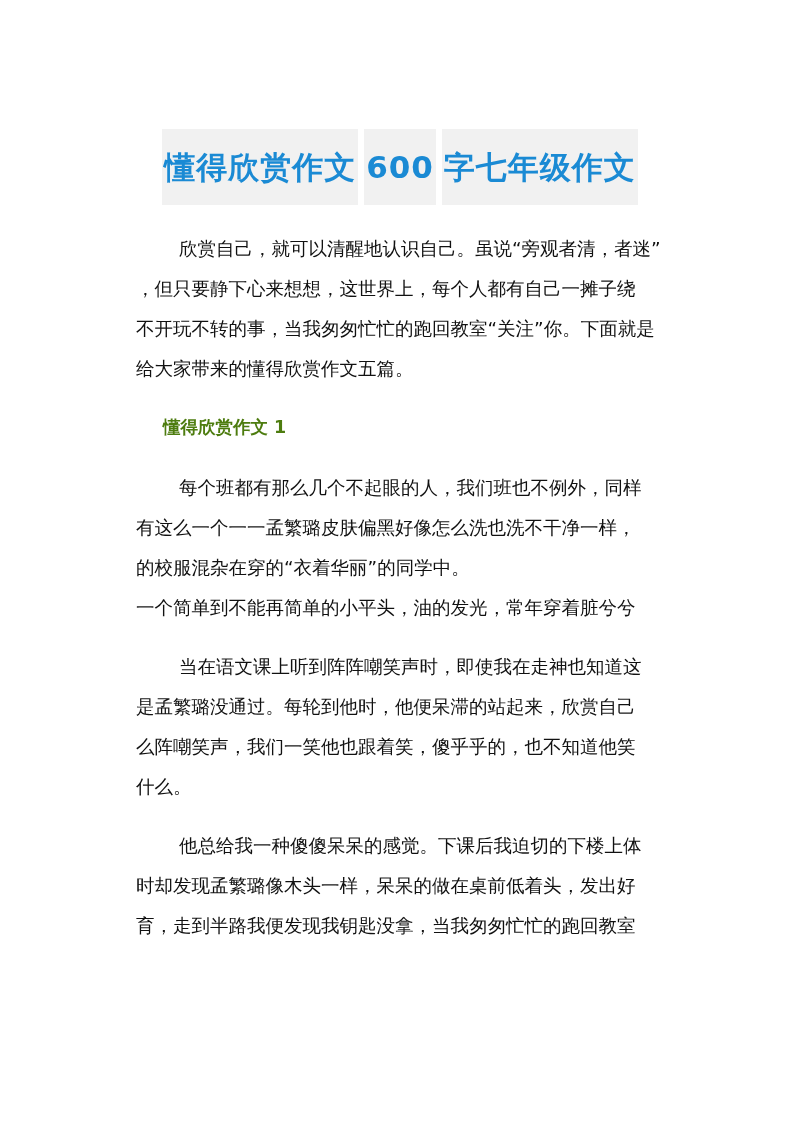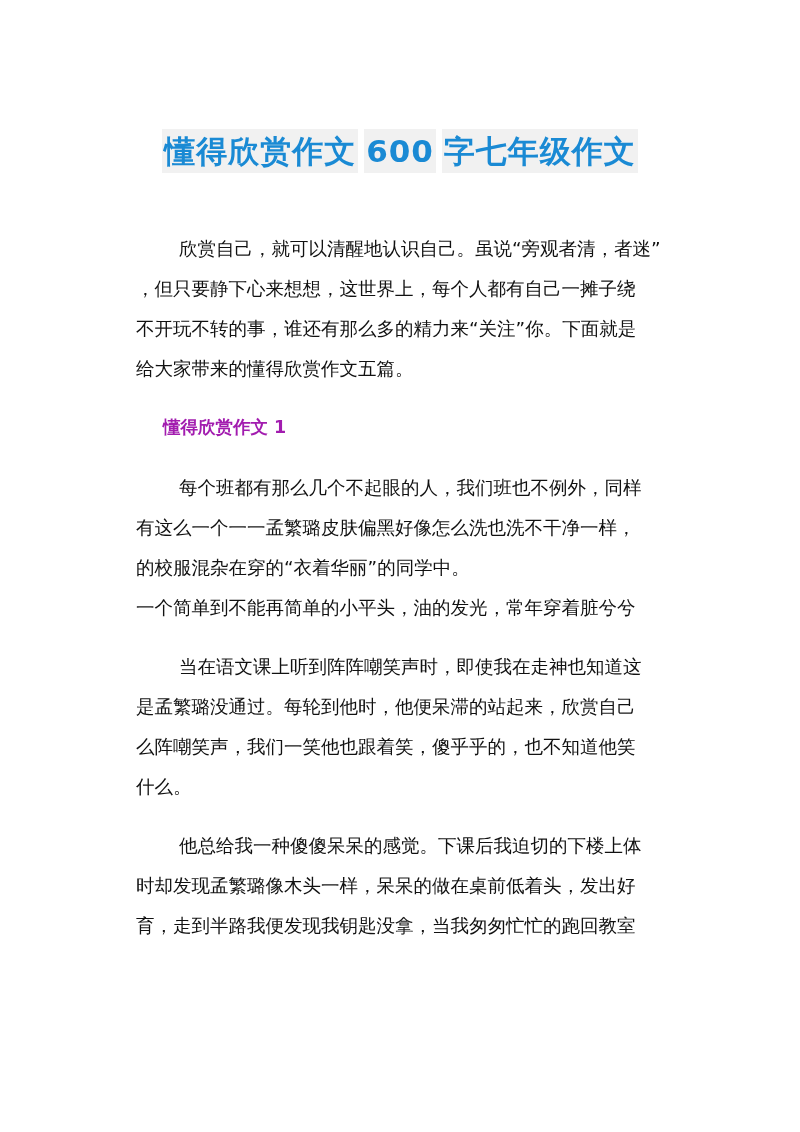--- a/index.html
+++ b/index.html
@@ -28,21 +28,21 @@
       width: 800px;
       text-align: center;
       font-size: 31px;
       font-weight: bold;
       line-height: 44px;
       color: #1a8ad4;
       letter-spacing: 1px;
     }
     .title .seg {
       background: #f1f1f1;
-      padding: 0 2px;
+      padding: 16px 2px;
       display: inline-block;
     }
     .title .gap {
       display: inline-block;
       width: 6px;
     }
     .content {
       position: absolute;
       left: 120px;
       top: 213px;
@@ -59,21 +59,21 @@
     .para .line {
       display: block;
       white-space: nowrap;
     }
     .para .line.first {
       padding-left: 43px;
     }
     .subheading {
       margin: 0;
       padding-left: 43px;
-      color: #a21caf;
+      color: #4d7c0f;
       font-size: 17.5px;
       font-weight: bold;
       line-height: 40px;
     }
     .p1 { margin-bottom: 18px; }
     .h1 { margin-bottom: 21px; }
     .p2 { margin-bottom: 19px; }
     .p3 { margin-bottom: 19px; }
   </style>
 </head>
@@ -83,21 +83,21 @@
 
   <h1 class="title">
     <span class="seg">懂得欣赏作文</span><span class="gap"></span><span class="seg">600</span><span class="gap"></span><span class="seg">字七年级作文</span>
   </h1>
 
   <div class="content">
 
     <p class="para p1">
       <span class="line first">欣赏自己，就可以清醒地认识自己。虽说“旁观者清，者迷”</span>
       <span class="line">，但只要静下心来想想，这世界上，每个人都有自己一摊子绕</span>
-      <span class="line">不开玩不转的事，谁还有那么多的精力来“关注”你。下面就是</span>
+      <span class="line">不开玩不转的事，当我匆匆忙忙的跑回教室“关注”你。下面就是</span>
       <span class="line">给大家带来的懂得欣赏作文五篇。</span>
     </p>
 
     <h2 class="subheading h1">懂得欣赏作文 1</h2>
 
     <p class="para p2">
       <span class="line first">每个班都有那么几个不起眼的人，我们班也不例外，同样</span>
       <span class="line">有这么一个一一孟繁璐皮肤偏黑好像怎么洗也洗不干净一样，</span>
       <span class="line">的校服混杂在穿的“衣着华丽”的同学中。</span>
       <span class="line">一个简单到不能再简单的小平头，油的发光，常年穿着脏兮兮</span>

